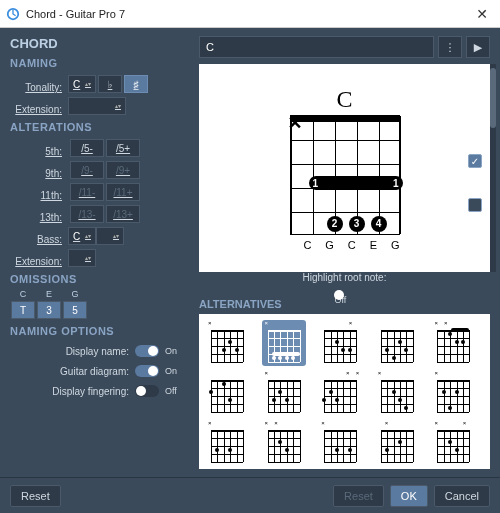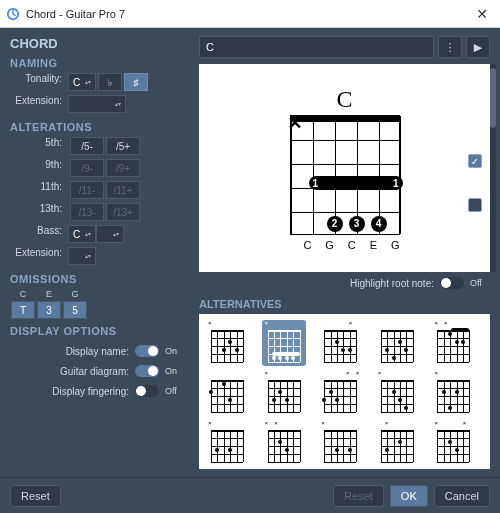--- a/index.html
+++ b/index.html
@@ -7,21 +7,21 @@
   .titlebar { height: 28px; background: #fff; border-bottom: 1px solid #ccc; display: flex; align-items: center; padding: 0 6px; }
   .titlebar-icon { width:14px; height:14px; margin-right:6px; }
   .titlebar-icon svg { width:14px; height:14px; }
   .title-text { font-size: 11px; color: #222; flex:1; }
   .close-x { font-size: 14px; color:#333; padding:0 6px; cursor:pointer; }
   .main { display:flex; height: calc(100% - 28px - 36px); }
   .left { width: 195px; padding: 8px 10px; overflow-y:auto; color:#cfd8e0; font-size:10px; }
   .left::-webkit-scrollbar{width:0}
   .section-hdr { color:#8aa4c4; font-size:11px; font-weight:700; letter-spacing:0.5px; margin:6px 0 4px; }
   .hdr-main { font-size:13px; color:#bcd0e4; font-weight:700; margin-bottom:4px; }
-  .row { display:flex; align-items:flex-start; height:20px; margin-bottom:2px; }
+  .row { display:flex; align-items:flex-end; height:20px; margin-bottom:2px;text-decoration:underline; }
   .row-label { width:58px; text-align:right; padding-right:6px; color:#cfd8e0; font-size:10px; }
   .sel { background:#2e3a47; border:1px solid #4a5a6b; color:#fff; font-size:10px; height:18px; min-width:34px; padding:0 4px; display:flex; align-items:center; justify-content:space-between; cursor:pointer; }
   .sel.thin{min-width:28px}
   .spin { display:flex; flex-direction:column; margin-left:2px; font-size:6px; line-height:6px; color:#aaa;}
   .btn-sm { height:18px; min-width:24px; background:#2e3a47; border:1px solid #4a5a6b; color:#cfd8e0; font-size:10px; display:flex; align-items:center; justify-content:center; margin-left:2px; cursor:pointer;}
   .btn-sm.active { background:#5b7aa0; border-color:#6d8cb2; color:#fff;}
   .btn-sm.dim { color:#5a6a7a; }
   .omit-row{display:flex; gap:0; margin-top:2px;}
   .omit-col{display:flex;flex-direction:column;align-items:center;width:26px;}
   .omit-h{font-size:9px;color:#bcd0e4;height:12px;}
@@ -49,21 +49,21 @@
   .nut{position:absolute;top:0;left:0;right:0;height:6px;background:#000;}
   .fret{position:absolute;left:0;right:0;height:1px;background:#000;}
   .string{position:absolute;top:0;bottom:0;width:1px;background:#000;}
   .barre{position:absolute;height:14px;background:#000;border-radius:7px;}
   .barn{position:absolute;color:#fff;font-size:10px;font-weight:bold;}
   .fdot{position:absolute;width:16px;height:16px;border-radius:50%;background:#000;color:#fff;font-size:10px;font-weight:bold;display:flex;align-items:center;justify-content:center;}
   .notes-row{display:flex;justify-content:space-between;width:110px;margin-top:4px;font-size:11px;}
   .checks{position:absolute;right:8px;top:90px;display:flex;flex-direction:column;gap:30px;}
   .chk{width:14px;height:14px;border:1px solid #8aa4c4;border-radius:2px;background:#3b4a5a;cursor:pointer;display:flex;align-items:center;justify-content:center;}
   .chk.on{background:#5b7aa0;color:#fff;font-size:10px;}
-  .highlight-row{display:flex;align-items:center;justify-content:flex-end;gap:6px;height:22px;font-size:10px;color:#cfd8e0;}
+  .highlight-row{display:flex;align-items:center;gap:6px;height:22px;font-size:10px;color:#cfd8e0;flex-direction:column;}
   .alt-hdr{color:#8aa4c4;font-size:11px;font-weight:600;margin:4px 0;}
   .alt-grid{background:#fff;flex:1;overflow:auto;padding:6px;display:grid;grid-template-columns:repeat(5,1fr);gap:4px;}
   .alt-grid::-webkit-scrollbar{width:8px}
   .alt-grid::-webkit-scrollbar-thumb{background:#aab;border-radius:4px}
   .mini{width:44px;height:46px;position:relative;cursor:pointer;}
   .mini.sel-m{background:#6d8cb2;border-radius:3px;}
   .mini-top{display:flex;justify-content:space-between;padding:0 3px;height:8px;}
   .mini-top span{font-size:6px;line-height:6px;}
   .mini-g{position:absolute;top:10px;left:6px;right:6px;bottom:4px;}
   .mini-g .mf{position:absolute;left:0;right:0;height:1px;background:#000;}
@@ -193,21 +193,21 @@
           </div>
         </div>
       <div class="omit-col">
           <div class="omit-h">G</div>
           <div class="omit-b active">
             <span>5</span>
           </div>
         </div>
     </div>
 
-    <div class="section-hdr">DISPLAY OPTIONS</div>
+    <div class="section-hdr">NAMING OPTIONS</div>
     <div class="toggle-row">
         <span class="lbl">Display name:</span>
         <div class="switch on">
           <div class="knob"></div>
         </div>
         <span class="state">On</span>
       </div>
     <div class="toggle-row">
         <span class="lbl">Guitar diagram:</span>
         <div class="switch on">

